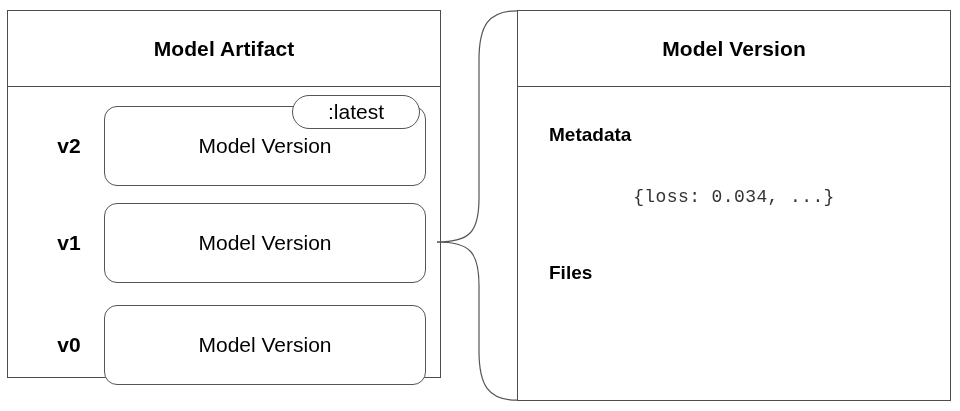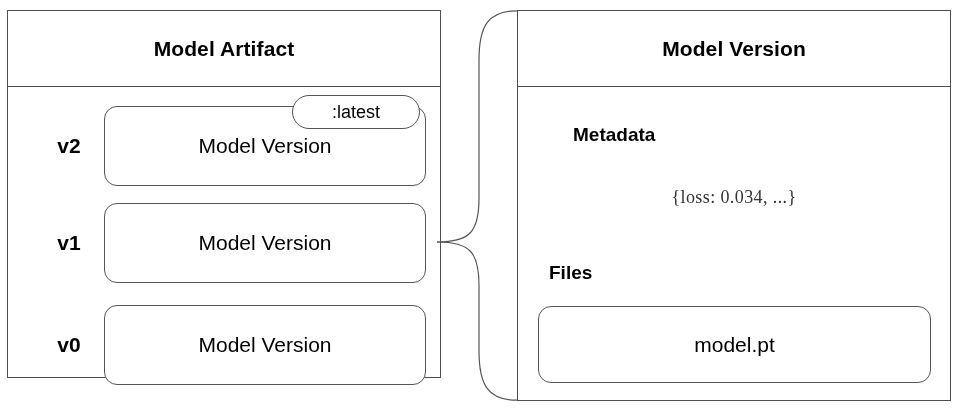--- a/index.html
+++ b/index.html
@@ -110,50 +110,50 @@
     top: -12px;
     width: 128px;
     height: 34px;
     box-sizing: border-box;
     border: 1.1px solid #555555;
     border-radius: 17px;
     background: #ffffff;
     display: flex;
     align-items: center;
     justify-content: center;
-    font-size: 18px;
+    font-size: 21px;
     color: #000;
     z-index: 4;
   }
 
   
   #version-panel {
     left: 517px;
     top: 10px;
     width: 434px;
     height: 391px;
   }
 
   .section-label {
     position: absolute;
     left: 31px;
     font-size: 19px;
     font-weight: bold;
     color: #000;
   }
-  #metadata-label { top: 37px; margin-left: 24px; }
+  #metadata-label { top: 37px; }
   #files-label    { top: 175px; }
 
   .metadata-value {
     position: absolute;
     left: 0;
     right: 0;
     top: 100px;
     text-align: center;
-    font-family: Liberation Serif, serif;
+    font-family: Liberation Mono, monospace;
     font-size: 18px;
     color: #333333;
     letter-spacing: 0.4px;
   }
 
   .file-box {
     position: absolute;
     left: 20px;
     right: 19px;
     top: 219px;
@@ -235,20 +235,17 @@
     </div>
 
     <div class="panel-body">
 
       <span class="section-label" id="metadata-label">Metadata</span>
 
       <div class="metadata-value">{loss: 0.034, ...}</div>
 
       <span class="section-label" id="files-label">Files</span>
 
-      <div class="file-box">
-        <span>model.pt</span>
-      </div>
 
     </div>
   </div>
 
 </div>
 
 </body></html>

